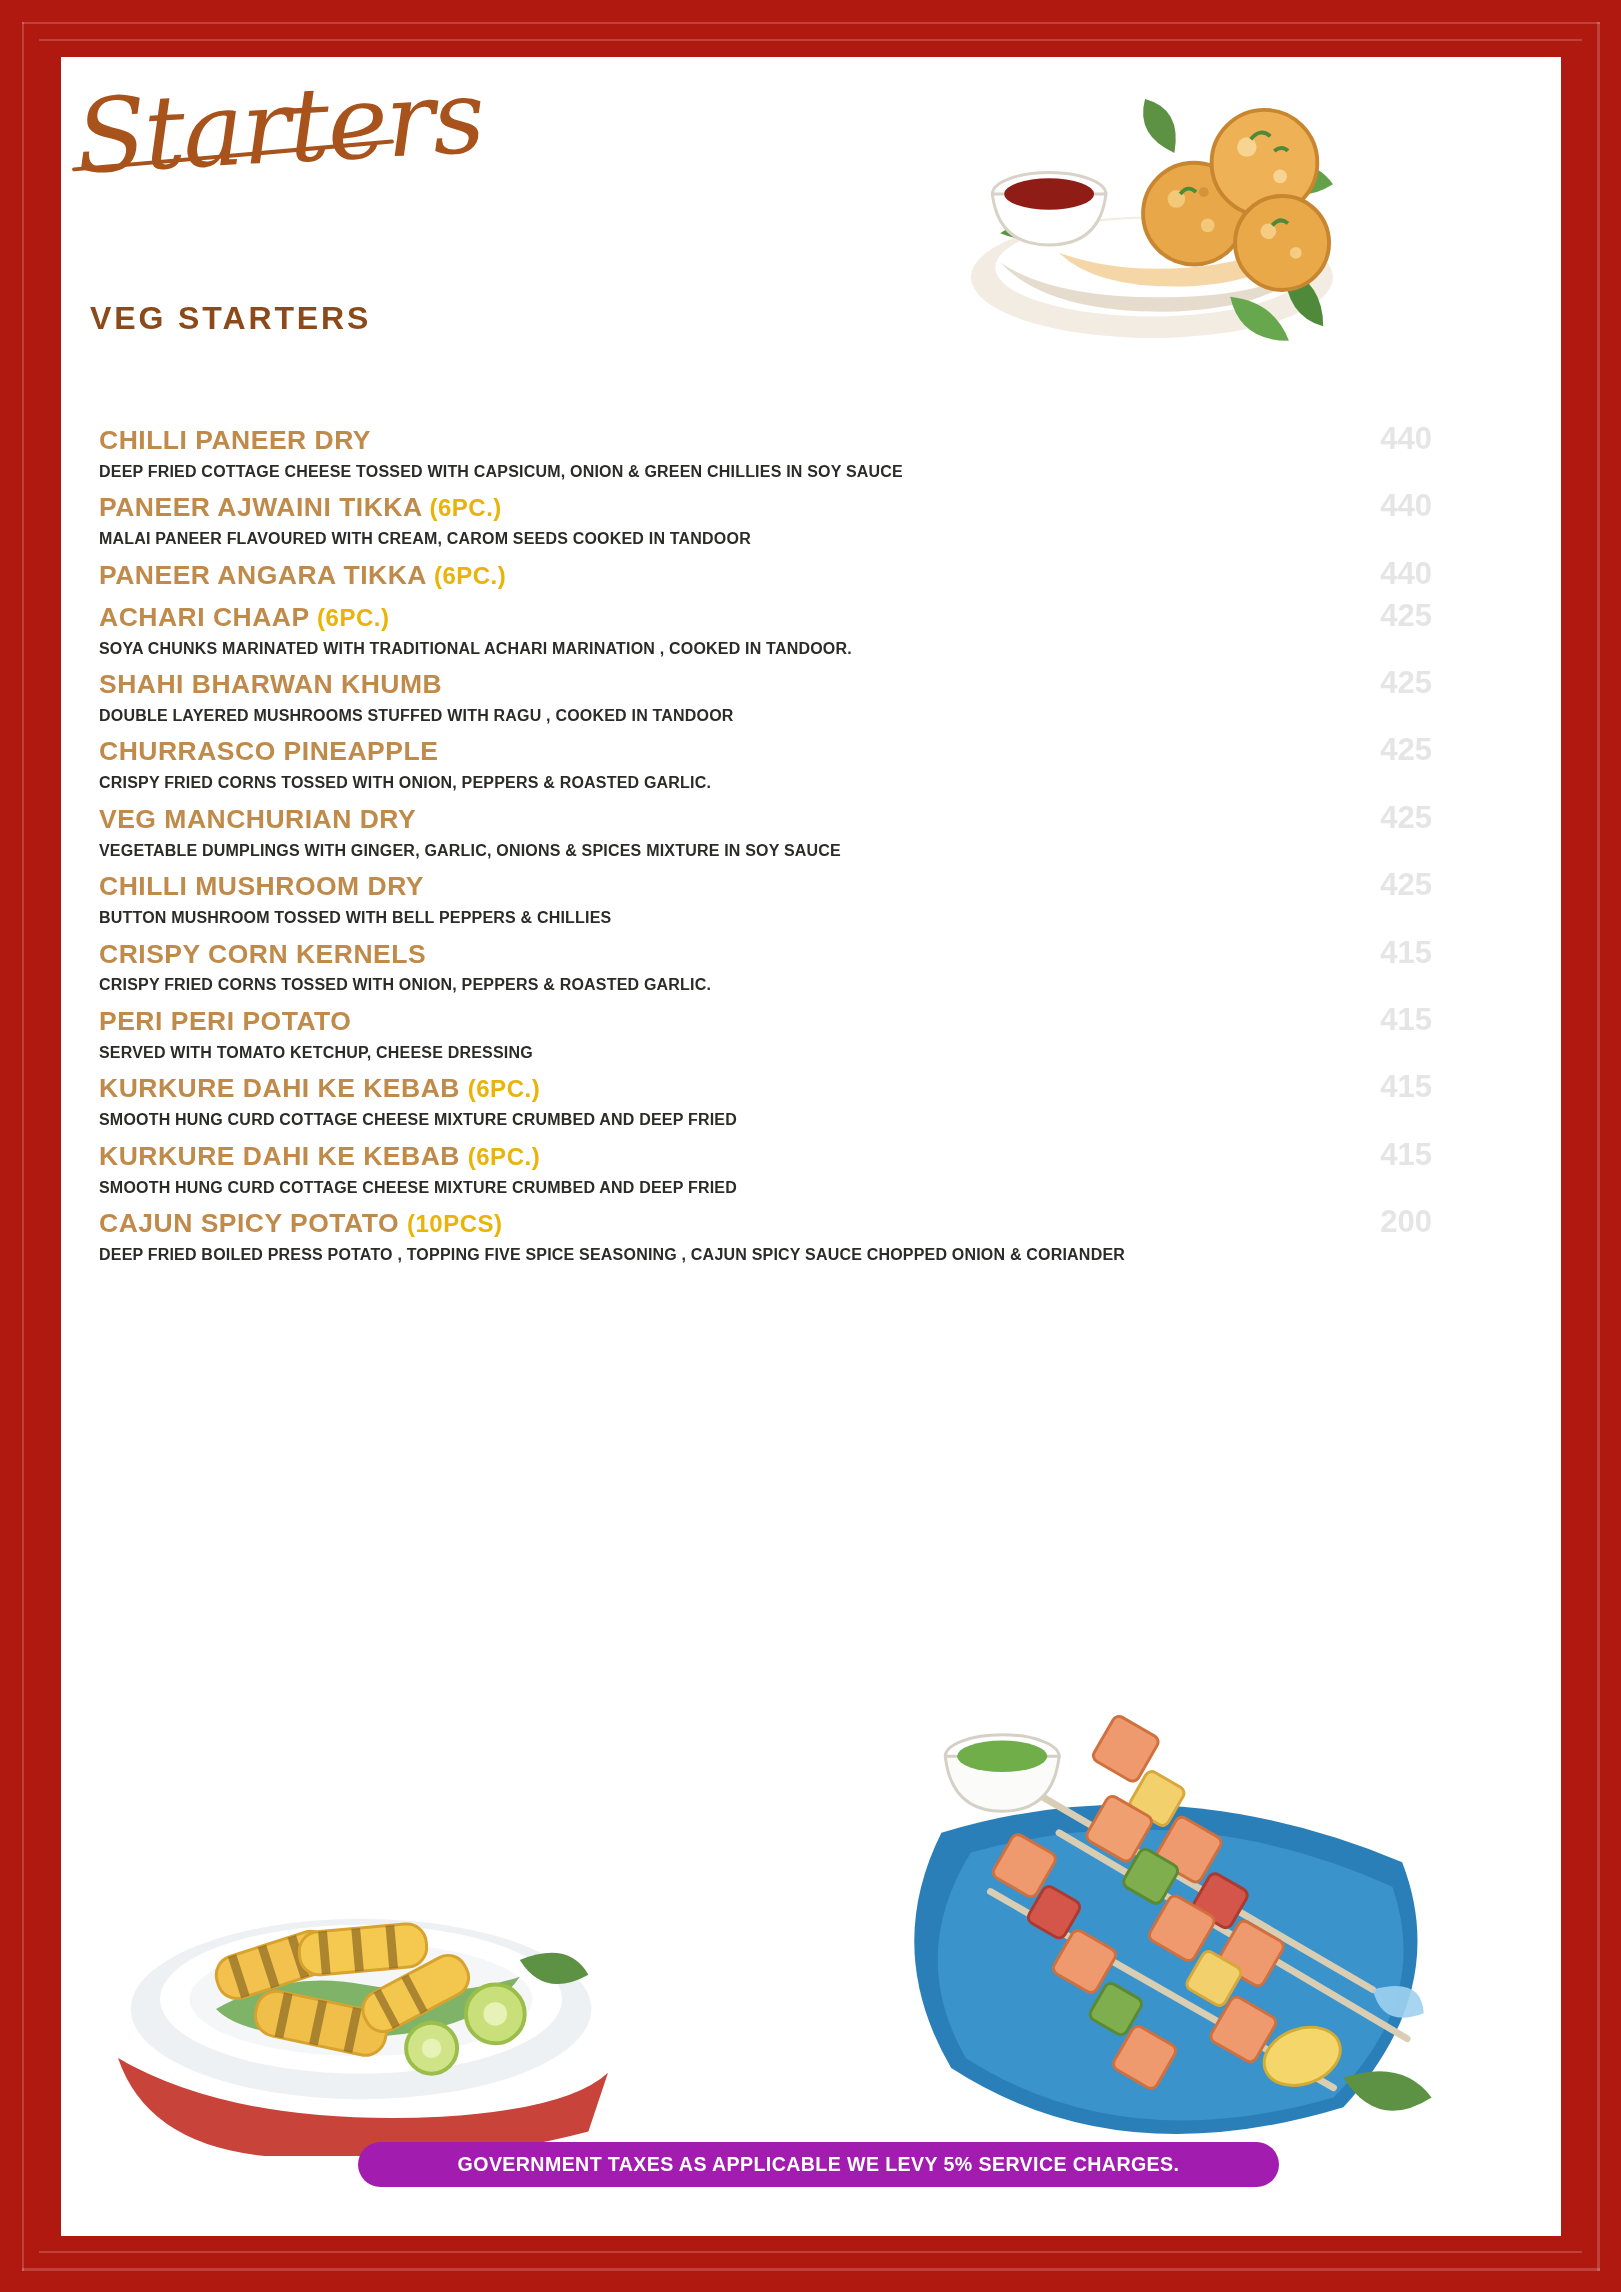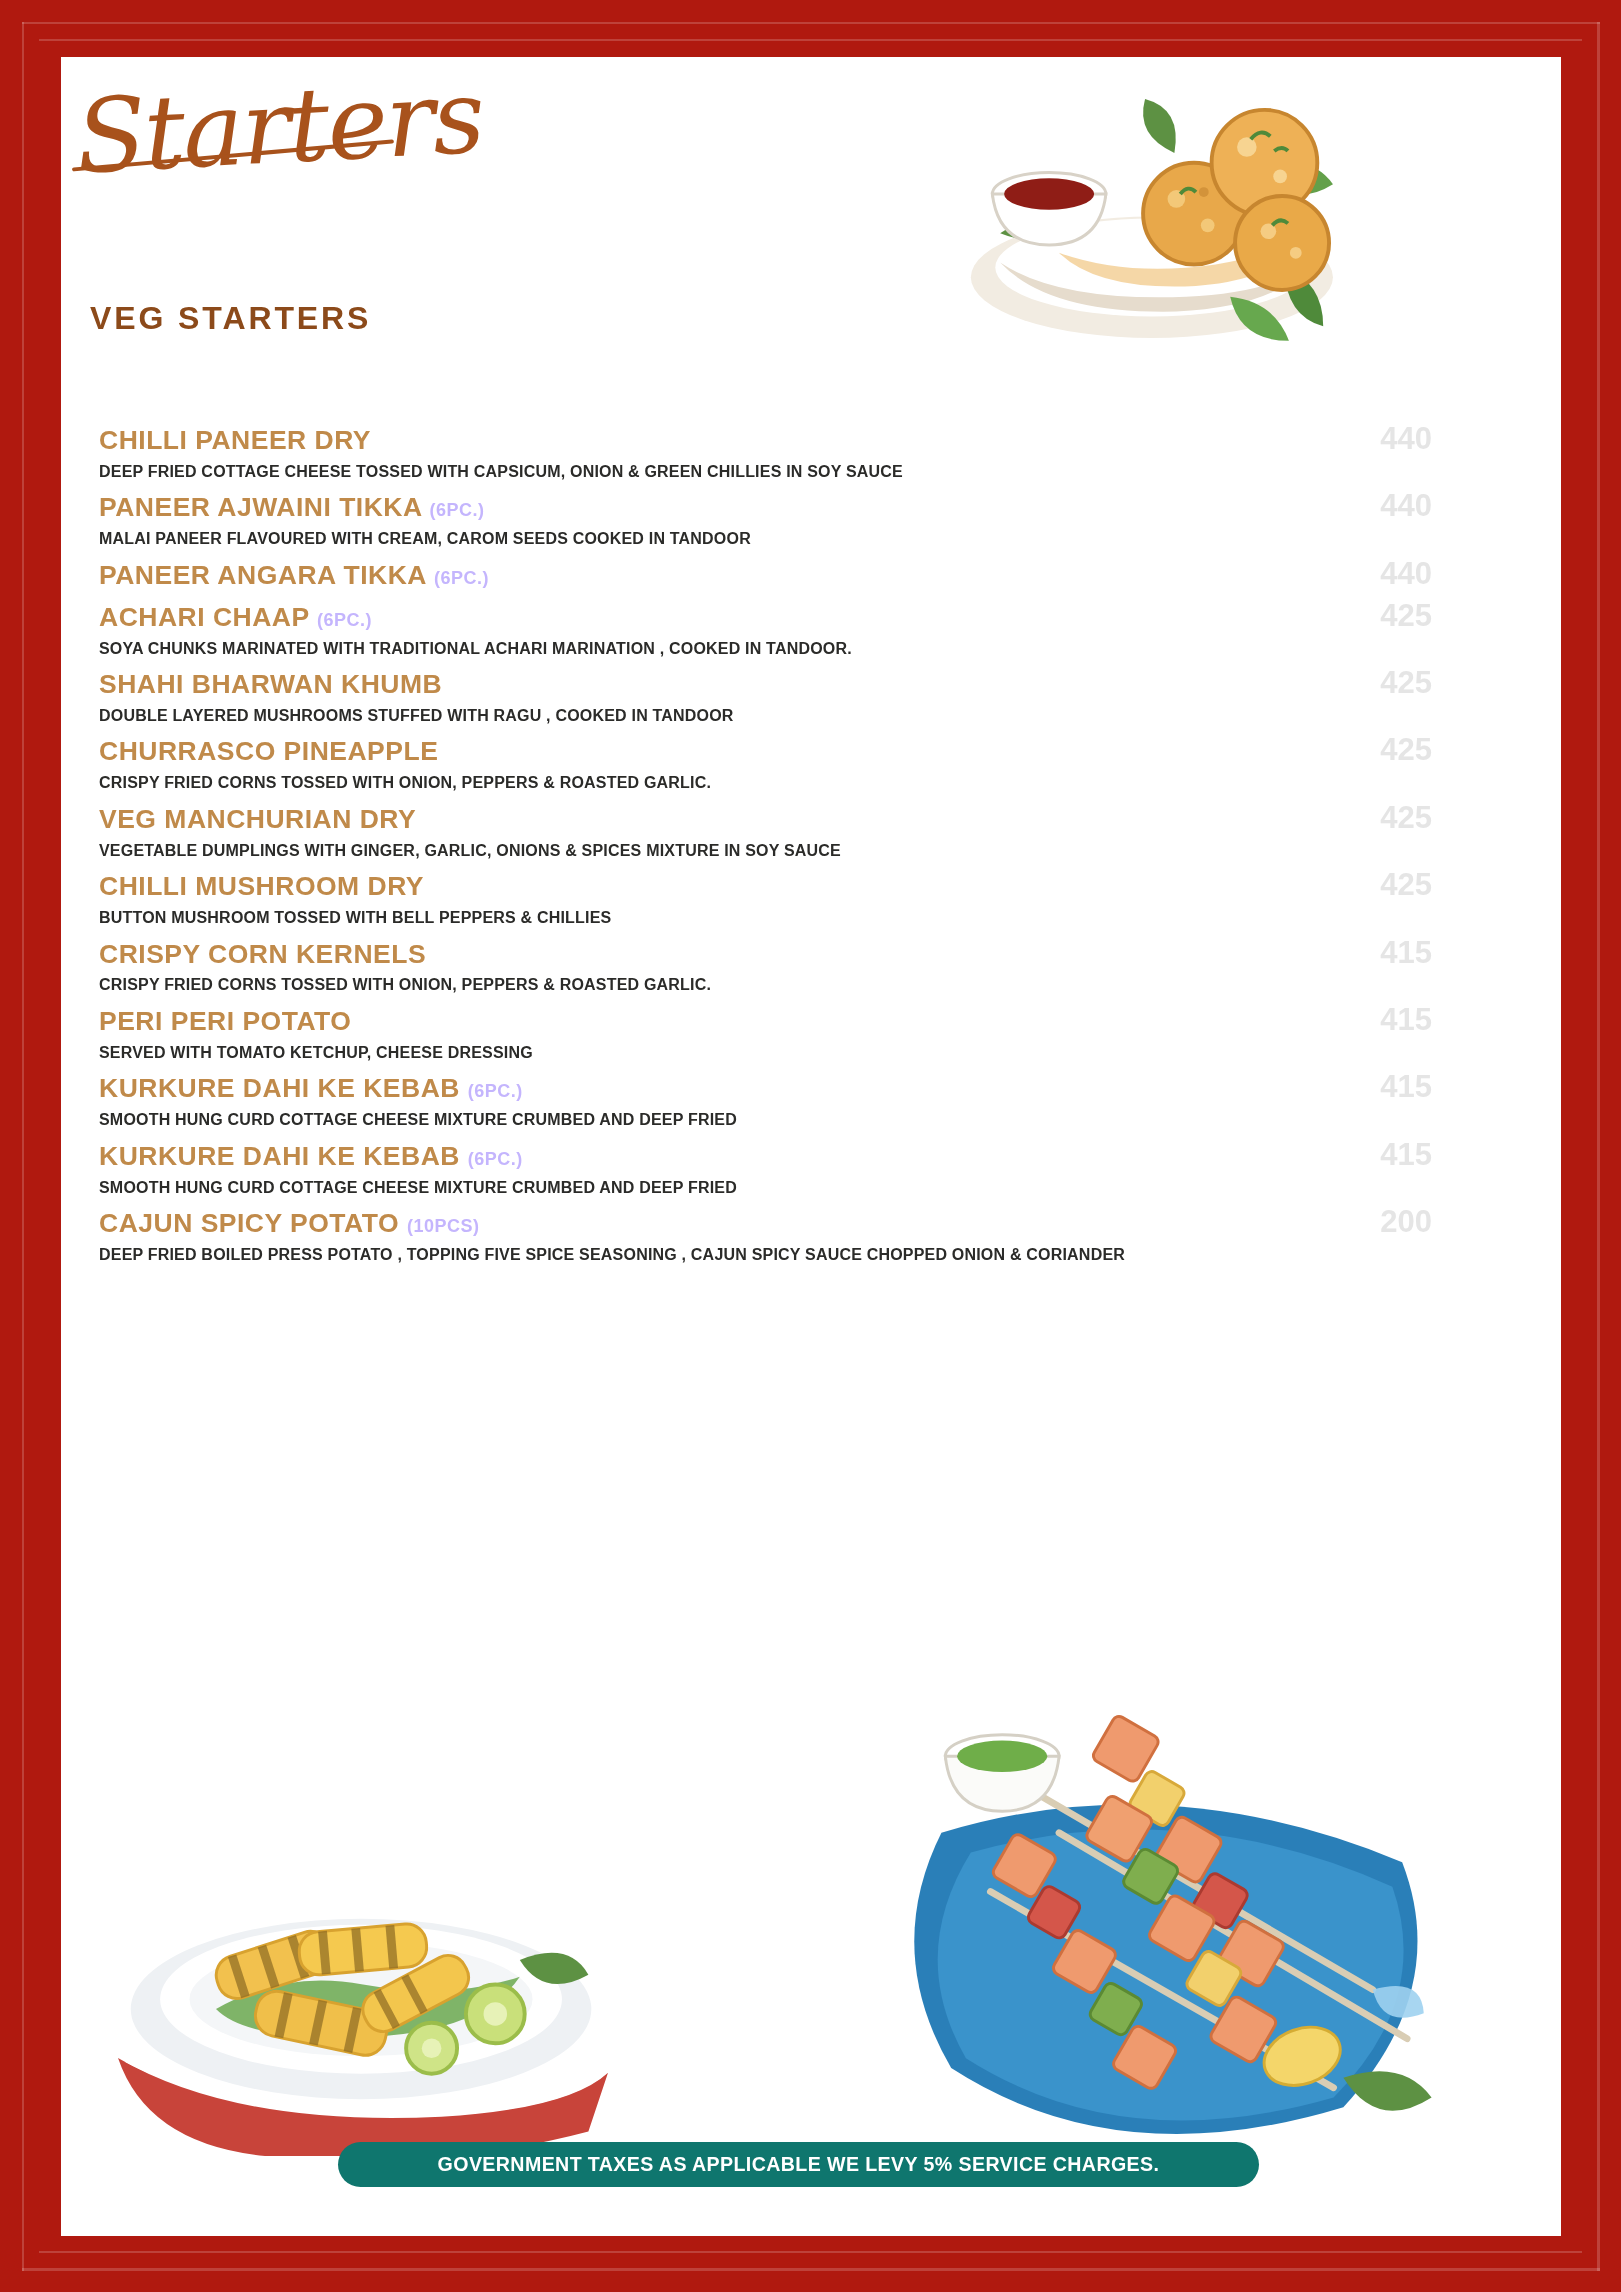--- a/index.html
+++ b/index.html
@@ -85,22 +85,22 @@
     justify-content: space-between;
   }
   .item-name {
     font-size: 26.5px;
     font-weight: bold;
     letter-spacing: 0.5px;
     color: #c08a4a;
     text-transform: uppercase;
   }
   .item-name .qty {
-    color: #c4b5fd;
-    font-size: 18px;
+    color: #eab308;
+    font-size: 24px;
     font-weight: bold;
   }
   .item-price {
     font-size: 31px;
     font-weight: bold;
     color: #e5e5e5;
     white-space: nowrap;
     padding-left: 19.6px;
   }
   .item-desc {
@@ -115,25 +115,25 @@
   }
 
   
   .art { position: absolute; }
   .art-top { left: 941px; top: 57px; width: 412px; height: 323px; }
   .art-bl  { left: 108px; top: 1764px; width: 510px; height: 392px; }
   .art-br  { left: 912px; top: 1666px; width: 549px; height: 510px; }
 
   .footer-banner {
     position: absolute;
-    left: 338px;
+    left: 358px;
     top: 2142px;
     width: 921px;
     height: 45px;
-    background: #0f766e;
+    background: #a21caf;
     border-radius: 22.5px;
     color: #ffffff;
     font-size: 19.6px;
     font-weight: bold;
     letter-spacing: 0.4px;
     display: flex;
     align-items: center;
     justify-content: center;
     text-transform: uppercase;
   }

